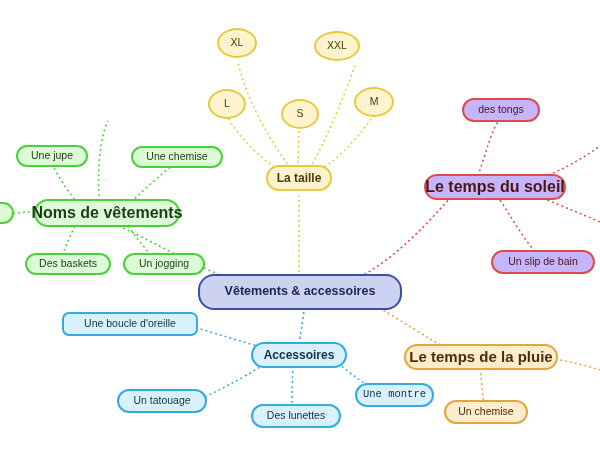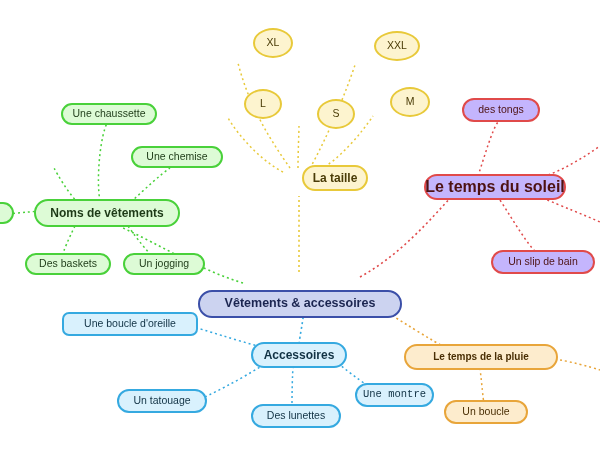--- a/index.html
+++ b/index.html
@@ -49,28 +49,27 @@
     border-radius: 16px;
   }
   
   .c-green {
     background: #ddfbd6;
     border-color: #49d13a;
     color: #1d3a17;
   }
   .c-green.main {
     font-weight: bold;
-    font-size: 12px;
+    font-size: 16px;
   }
   
   .c-yellow {
     background: #fdf4cf;
     border-color: #e8c93a;
     color: #4a3c07;
-    margin-left: 36px;
   }
   .c-yellow.main {
     font-weight: bold;
     font-size: 12px;
   }
   
   .c-red {
     background: #c4b5fd;
     border-color: #e04a4a;
     color: #4d1212;
@@ -90,21 +89,21 @@
     font-size: 12px;
   }
   
   .c-orange {
     background: #fdeccd;
     border-color: #e8a53a;
     color: #4a2f05;
   }
   .c-orange.main {
     font-weight: bold;
-    font-size: 10px;
+    font-size: 15px;
   }
   .leaf {
     font-size: 10.5px;
   }
   .tiny {
     font-size: 10.5px;
     border-radius: 50%;
     padding: 0;
   }
 </style>
@@ -141,50 +140,50 @@
 
     <path d="M 265 348 C 235 340, 205 330, 190 326" stroke="#35a9e0" stroke-width="1.5" fill="none" stroke-dasharray="2 3"></path>
     <path d="M 268 362 C 240 380, 208 396, 196 401" stroke="#35a9e0" stroke-width="1.5" fill="none" stroke-dasharray="2 3"></path>
     <path d="M 293 366 C 292 385, 292 400, 292 404" stroke="#35a9e0" stroke-width="1.5" fill="none" stroke-dasharray="2 3"></path>
     <path d="M 334 360 C 352 375, 370 388, 380 393" stroke="#35a9e0" stroke-width="1.5" fill="none" stroke-dasharray="2 3"></path>
 
     <path d="M 480 368 C 482 386, 483 398, 484 404" stroke="#e8a53a" stroke-width="1.5" fill="none" stroke-dasharray="2 3"></path>
     <path d="M 550 358 C 572 362, 588 366, 600 370" stroke="#e8a53a" stroke-width="1.5" fill="none" stroke-dasharray="2 3"></path>
   </svg>
 
-  <div class="node n-root" style="left:198px; top:274px; width:204px; height:28px;margin-top:16px;">
+  <div class="node n-root" style="left:198px; top:274px; width:204px; height:36px;">
     <span>Vêtements &amp; accessoires</span>
   </div>
 
   <div class="node c-green main" style="left:34px; top:199px; width:146px; height:28px;">
     <span>Noms de vêtements</span>
   </div>
-  <div class="node c-green leaf" style="left:61px; top:103px; width:96px; height:22px;">
-    <span>Une chaussette</span>
+  <div class="node c-green leaf" style="left:16px; top:145px; width:72px; height:22px;">
+    <span>Une jupe</span>
   </div>
   <div class="node c-green leaf" style="left:131px; top:146px; width:92px; height:22px;">
     <span>Une chemise</span>
   </div>
   <div class="node c-green leaf" style="left:-28px; top:202px; width:42px; height:22px;">
     
   </div>
   <div class="node c-green leaf" style="left:25px; top:253px; width:86px; height:22px;">
     <span>Des baskets</span>
   </div>
   <div class="node c-green leaf" style="left:123px; top:253px; width:82px; height:22px;">
     <span>Un jogging</span>
   </div>
 
   <div class="node c-yellow main" style="left:266px; top:165px; width:66px; height:26px;">
     <span>La taille</span>
   </div>
   <div class="node c-yellow tiny" style="left:217px; top:28px; width:40px; height:30px;">
     <span>XL</span>
   </div>
-  <div class="node c-yellow tiny" style="left:338px; top:31px; width:46px; height:30px;">
+  <div class="node c-yellow tiny" style="left:314px; top:31px; width:46px; height:30px;">
     <span>XXL</span>
   </div>
   <div class="node c-yellow tiny" style="left:208px; top:89px; width:38px; height:30px;">
     <span>L</span>
   </div>
   <div class="node c-yellow tiny" style="left:281px; top:99px; width:38px; height:30px;">
     <span>S</span>
   </div>
   <div class="node c-yellow tiny" style="left:354px; top:87px; width:40px; height:30px;">
     <span>M</span>
@@ -213,16 +212,16 @@
     <span>Des lunettes</span>
   </div>
   <div class="node c-blue leaf" style="left:355px; top:383px; width:79px; height:24px;font-family:Liberation Mono, monospace;">
     <span>Une montre</span>
   </div>
 
   <div class="node c-orange main" style="left:404px; top:344px; width:154px; height:26px;">
     <span>Le temps de la pluie</span>
   </div>
   <div class="node c-orange leaf" style="left:444px; top:400px; width:84px; height:24px;">
-    <span>Un boucle</span>
+    <span>Un chemise</span>
   </div>
 
 </div>
 
 </body></html>

